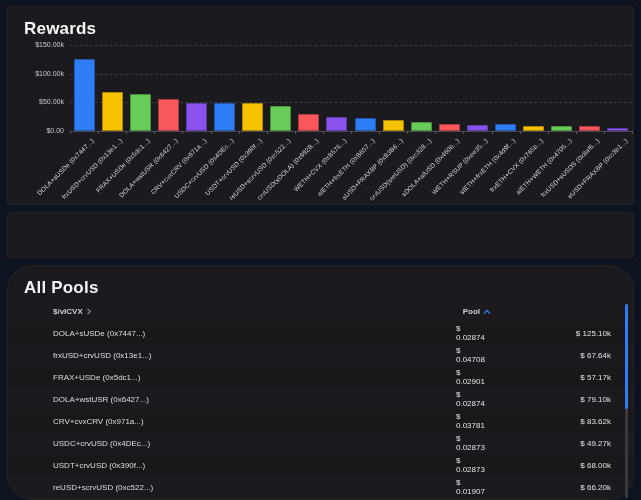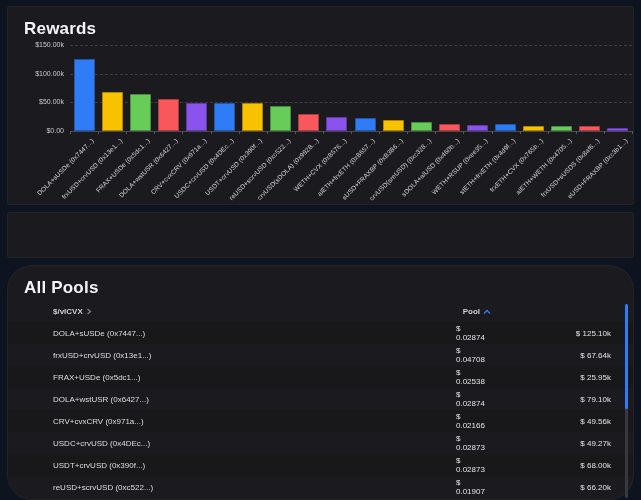--- a/index.html
+++ b/index.html
@@ -206,32 +206,32 @@
         <span class="c2">$ 0.02874</span>
         <span class="c3">$ 125.10k</span>
       </div>
       <div class="trow">
         <span class="c1">frxUSD+crvUSD (0x13e1...)</span>
         <span class="c2">$ 0.04708</span>
         <span class="c3">$ 67.64k</span>
       </div>
       <div class="trow">
         <span class="c1">FRAX+USDe (0x5dc1...)</span>
-        <span class="c2">$ 0.02538</span>
-        <span class="c3">$ 25.95k</span>
+        <span class="c2">$ 0.02901</span>
+        <span class="c3">$ 57.17k</span>
       </div>
       <div class="trow">
         <span class="c1">DOLA+wstUSR (0x6427...)</span>
         <span class="c2">$ 0.02874</span>
         <span class="c3">$ 79.10k</span>
       </div>
       <div class="trow">
         <span class="c1">CRV+cvxCRV (0x971a...)</span>
-        <span class="c2">$ 0.02166</span>
-        <span class="c3">$ 49.56k</span>
+        <span class="c2">$ 0.03781</span>
+        <span class="c3">$ 83.62k</span>
       </div>
       <div class="trow">
         <span class="c1">USDC+crvUSD (0x4DEc...)</span>
         <span class="c2">$ 0.02873</span>
         <span class="c3">$ 49.27k</span>
       </div>
       <div class="trow">
         <span class="c1">USDT+crvUSD (0x390f...)</span>
         <span class="c2">$ 0.02873</span>
         <span class="c3">$ 68.00k</span>

